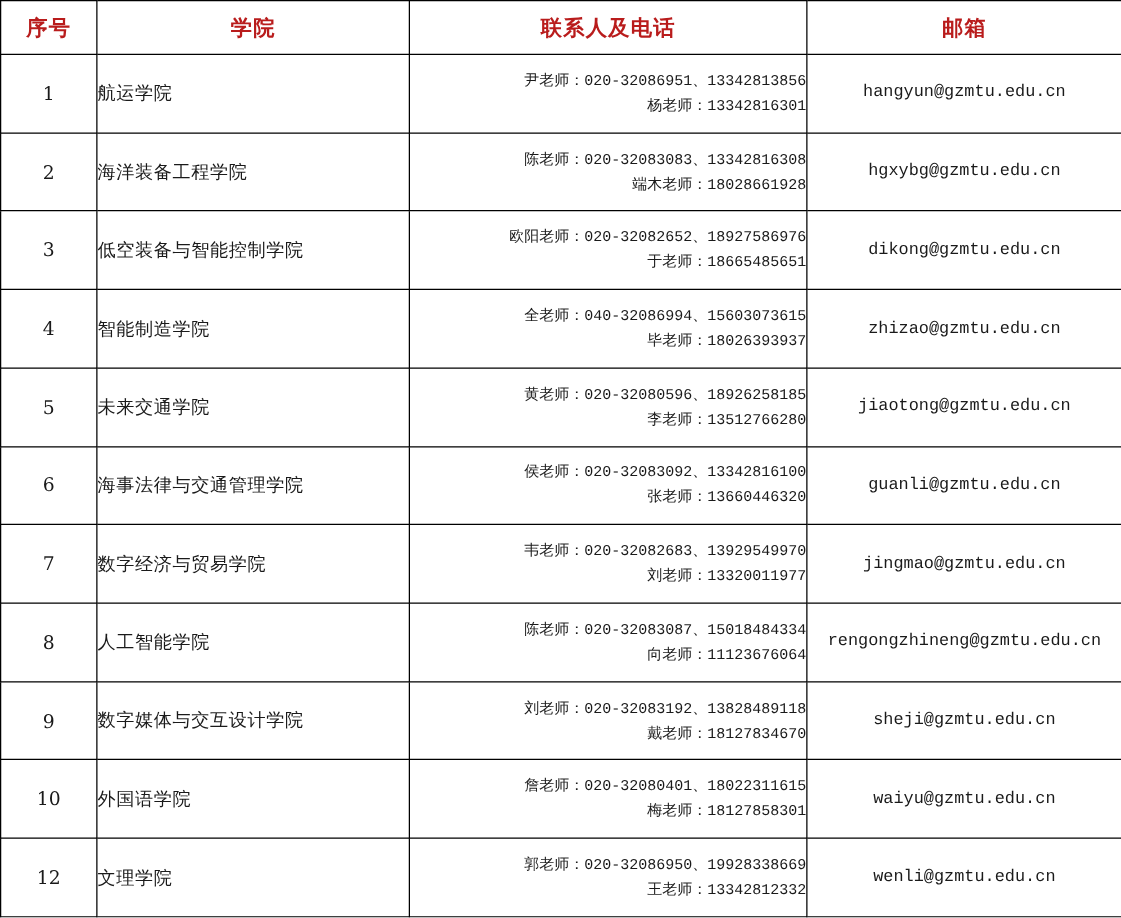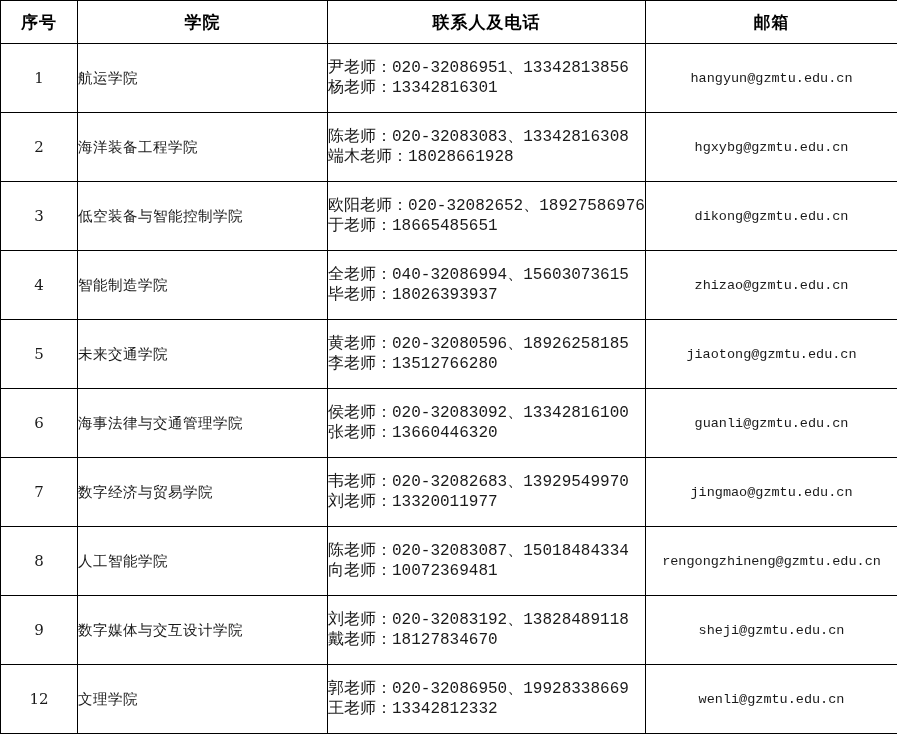--- a/index.html
+++ b/index.html
@@ -26,43 +26,43 @@
     padding: 0;
     overflow: hidden;
     vertical-align: middle;
   }
   th.hdr {
     height: 42px;
     font-family: "Liberation Sans", "DejaVu Sans", sans-serif;
     font-weight: bold;
     font-size: 17px;
     text-align: center;
-    color: #000000;
+    color: #b91c1c;
     letter-spacing: 1px;
     margin-left: 41px;
   }
   td {
     height: 52px;
   }
   td.no-cell {
     text-align: center;
     font-family: "DejaVu Serif", "Liberation Serif", serif;
     font-size: 15px;
   }
   td.college-cell {
     text-align: left;
     font-family: "DejaVu Serif", "Liberation Serif", serif;
     font-size: 14.5px;
     letter-spacing: 0.5px;
   }
   td.contact-cell {
-    text-align: left;
+    text-align: right;
     padding: 4px 4px 4px 5px;
     font-family: "Liberation Mono", "DejaVu Serif", serif;
-    font-size: 16px;
+    font-size: 12px;
     margin-left: 24px;
   }
   td.contact-cell .contact-line {
     line-height: 20px;
     white-space: nowrap;
   }
   td.email-cell {
     text-align: center;
     font-family: "Liberation Mono", "DejaVu Serif", serif;
     font-size: 13.5px;
@@ -156,35 +156,44 @@
       <div class="contact-line">刘老师：13320011977</div>
     </td>
     <td class="email-cell">jingmao@gzmtu.edu.cn</td>
   </tr>
 
   <tr>
     <td class="no-cell">8</td>
     <td class="college-cell">人工智能学院</td>
     <td class="contact-cell">
       <div class="contact-line">陈老师：020-32083087、15018484334</div>
-      <div class="contact-line">向老师：10072369481</div>
+      <div class="contact-line">向老师：11123676064</div>
     </td>
     <td class="email-cell">rengongzhineng@gzmtu.edu.cn</td>
   </tr>
 
   <tr>
     <td class="no-cell">9</td>
     <td class="college-cell">数字媒体与交互设计学院</td>
     <td class="contact-cell">
       <div class="contact-line">刘老师：020-32083192、13828489118</div>
       <div class="contact-line">戴老师：18127834670</div>
     </td>
     <td class="email-cell">sheji@gzmtu.edu.cn</td>
   </tr>
 
+  <tr>
+    <td class="no-cell">10</td>
+    <td class="college-cell">外国语学院</td>
+    <td class="contact-cell">
+      <div class="contact-line">詹老师：020-32080401、18022311615</div>
+      <div class="contact-line">梅老师：18127858301</div>
+    </td>
+    <td class="email-cell">waiyu@gzmtu.edu.cn</td>
+  </tr>
 
 
   <tr>
     <td class="no-cell">12</td>
     <td class="college-cell">文理学院</td>
     <td class="contact-cell">
       <div class="contact-line">郭老师：020-32086950、19928338669</div>
       <div class="contact-line">王老师：13342812332</div>
     </td>
     <td class="email-cell">wenli@gzmtu.edu.cn</td>

